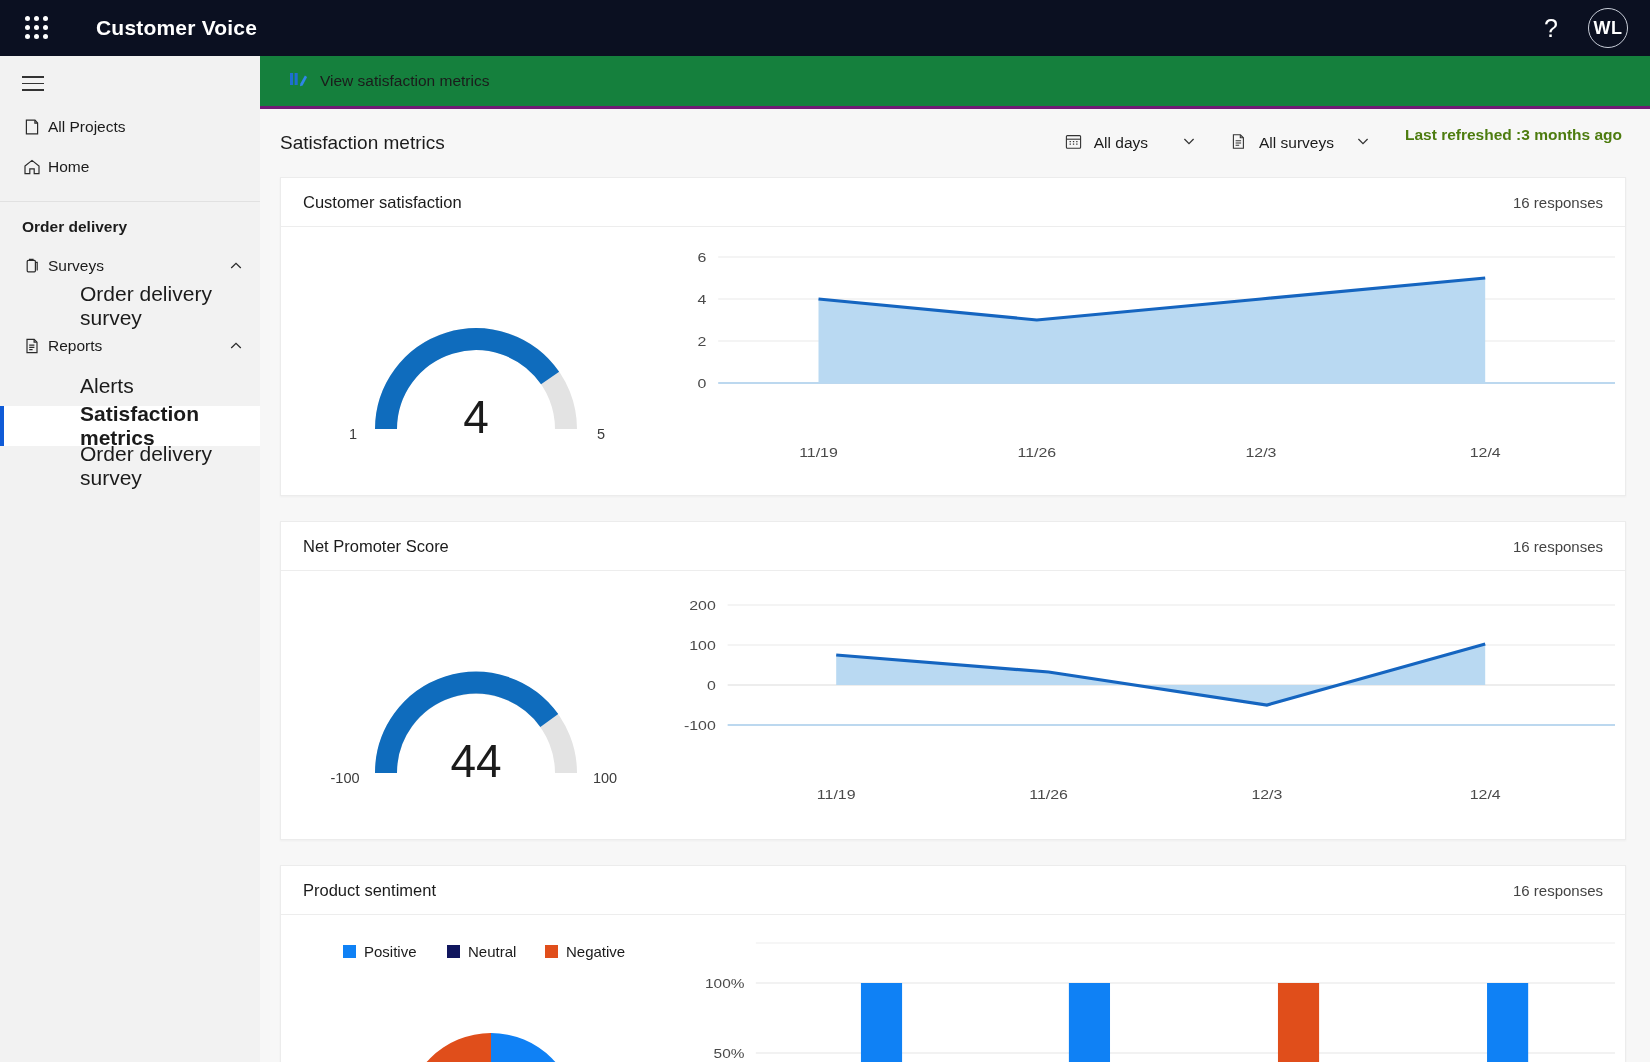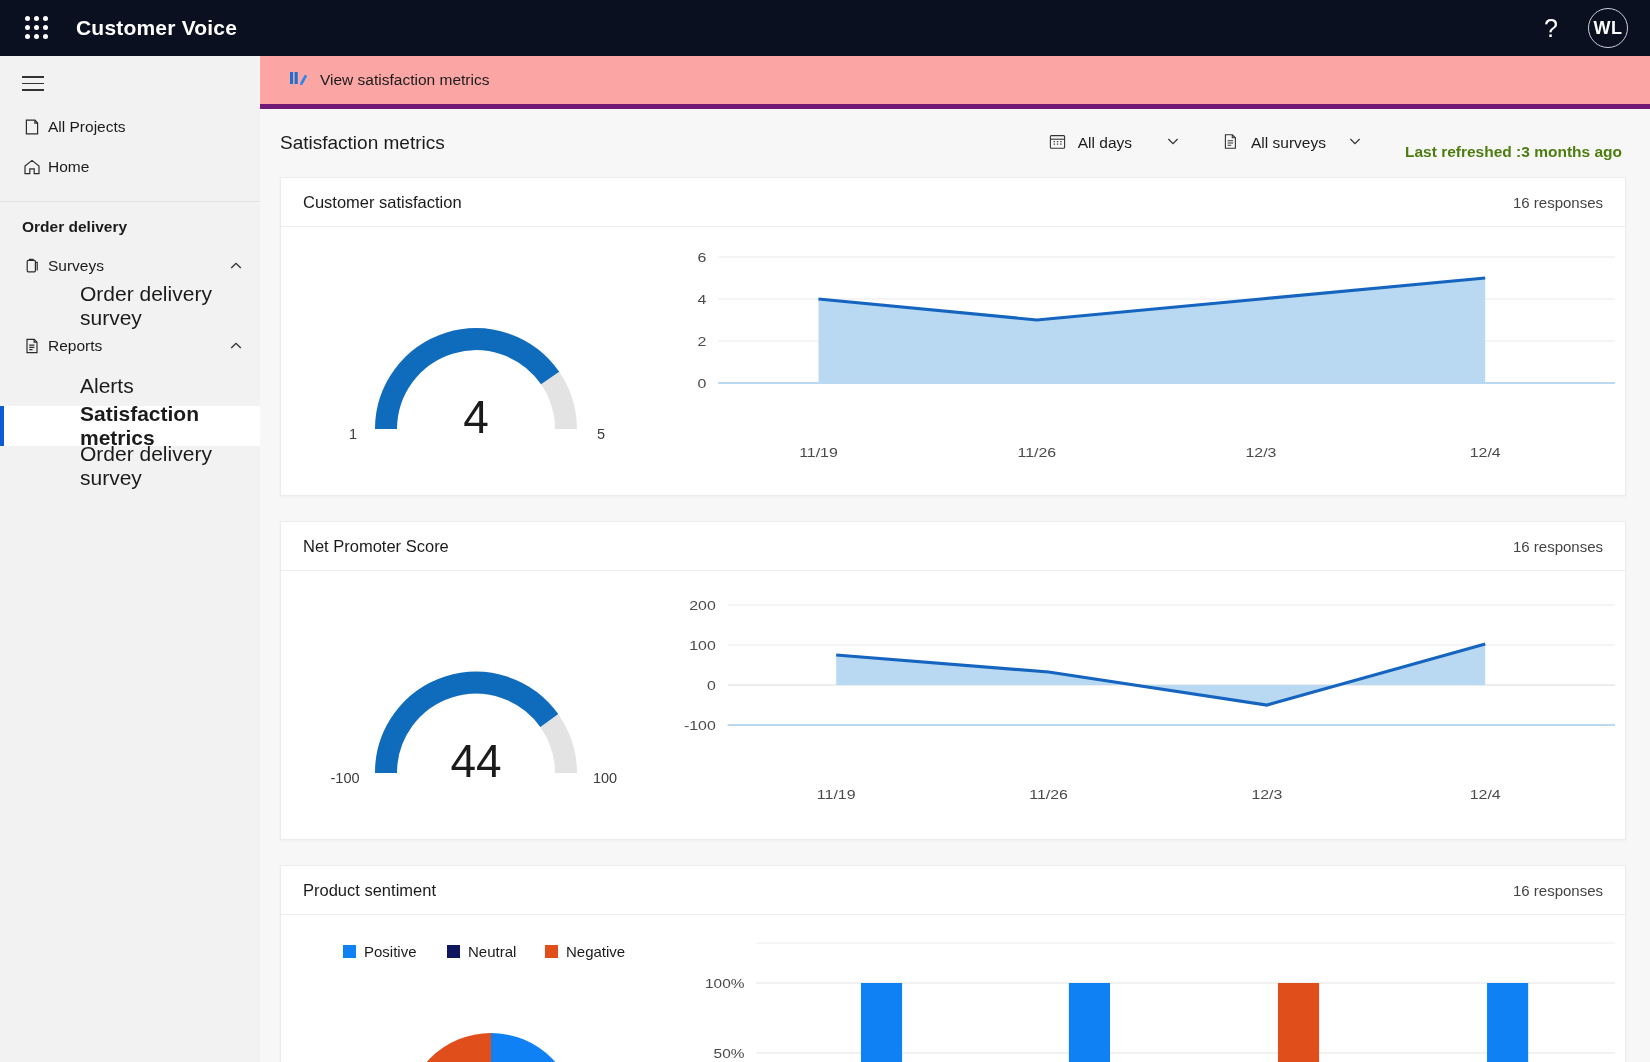--- a/index.html
+++ b/index.html
@@ -12,21 +12,21 @@
   
   .suitebar {
     height: 56px; background: #0b1021; color: #fff;
     display: flex; align-items: center; padding: 0 22px;
     position: relative;
   }
   .waffle { width: 30px; height: 30px; display: grid;
     grid-template-columns: repeat(3, 1fr); grid-template-rows: repeat(3, 1fr);
     gap: 3px; padding: 3px; cursor: pointer; }
   .waffle i { display: block; width: 5px; height: 5px; border-radius: 50%; background: #fff; }
-  .suite-title { font-size: 21px; font-weight: 600; margin-left: 24px; letter-spacing: .2px; }
+  .suite-title { font-size: 21px; font-weight: 600; margin-left: 44px; letter-spacing: .2px; }
   .suite-right { margin-left: auto; display: flex; align-items: center; gap: 30px; }
   .help-icon { font-size: 25px; color: #fff; cursor: pointer; line-height: 1; font-weight: 400; }
   .avatar {
     width: 40px; height: 40px; border-radius: 50%;
     border: 1.5px solid #c8cdd8; color: #fff;
     display: flex; align-items: center; justify-content: center;
     font-size: 18px; font-weight: 600; cursor: pointer; letter-spacing: .5px;
   }
 
   
@@ -64,32 +64,32 @@
   }
   .sub-item.selected::before {
     content: ""; position: absolute; left: 0; top: 0; bottom: 0;
     width: 4px; background: #0f5bd7;
   }
 
   
   .main { flex: 1; display: flex; flex-direction: column; background: #fff; min-width: 0; }
 
   .cmdbar {
-    height: 53px; background: #fca5a5; display: flex; align-items: center;
-    padding: 0 0 0 18px; border-bottom: 5px solid #701a75; flex: 0 0 53px;
+    height: 53px; background: #15803d; display: flex; align-items: center;
+    padding: 0 0 0 18px; border-bottom: 3px solid #701a75; flex: 0 0 53px;
   }
   .cmd-btn { display: flex; align-items: center; gap: 11px; padding: 6px 10px;
              cursor: pointer; font-size: 15.5px; color: #1b1b1b; }
 
   .content { flex: 1; background: #f7f7f7; overflow: hidden;
              padding: 0 24px 0 20px; }
 
   .page-head { display: flex; align-items: center; height: 68px; padding: 0 4px 0 0; }
   .page-title { font-size: 19px; color: #1b1b1b; }
-  .filters { margin-left: auto; display: flex; align-items: flex-end; gap: 16px; }
+  .filters { margin-left: auto; display: flex; align-items: flex-start; gap: 8px; }
   .filter {
     display: flex; align-items: center; gap: 11px; padding: 6px 12px;
     cursor: pointer; font-size: 15.5px; color: #1b1b1b;
   }
   .filter .fchev { margin-left: 22px; }
   .filter.surveys .fchev { margin-left: 10px; }
   .refreshed { font-size: 15.5px; font-weight: 700; color: #4d7c0f;
                margin-left: 14px; white-space: nowrap; }
 
   

